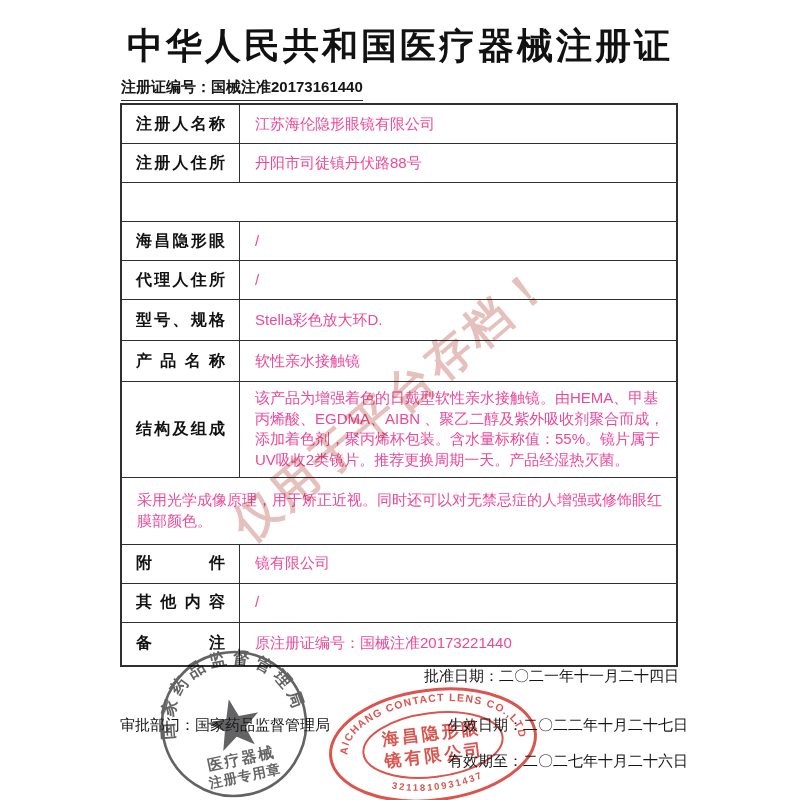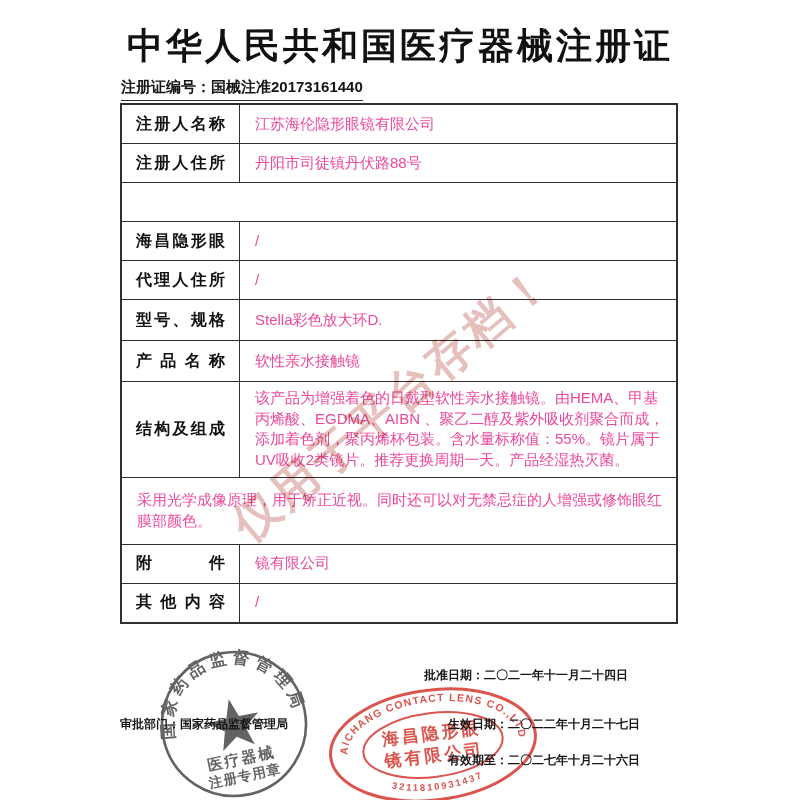--- a/index.html
+++ b/index.html
@@ -28,21 +28,21 @@
   .cell-label>span{
     width:100%;font-weight:bold;font-size:16px;color:#111;
     text-align:justify;text-align-last:justify;
   }
   .cell-value{
     flex:1;display:flex;align-items:center;
     padding:6px 10px 6px 15px;font-size:15px;line-height:1.38;color:#ec4899;
   }
   .h38{min-height:38px}.h40{min-height:40px}.h42{min-height:42px}
   .h66{min-height:66px}.h84{min-height:84px}
-  .footer-text{position:absolute;font-size:12px;font-weight:bold;color:#151515;white-space:nowrap;z-index:3;}
+  .footer-text{position:absolute;font-size:15px;font-weight:normal;color:#151515;white-space:nowrap;z-index:3;}
   .ft-approval{left:120px;top:716px;}
   .ft-approve-date{left:424px;top:667px;}
   .ft-effective{left:424px;top:716px;margin-left:24px;}
   .ft-expiry{left:448px;top:752px;}
   .watermark{
     position:absolute;left:168px;top:372px;width:450px;text-align:center;
     transform:rotate(-40deg);font-size:46px;font-weight:bold;letter-spacing:4px;
     color:#cf8b84;opacity:.55;z-index:4;pointer-events:none;mix-blend-mode:multiply;
     white-space:nowrap;
   }
@@ -117,20 +117,26 @@
         <span>附件</span>
       </div>
     <div class="cell-value">镜有限公司</div>
   </div>
   <div class="row h38">
     <div class="cell-label">
         <span>其他内容</span>
       </div>
     <div class="cell-value">/</div>
   </div>
+  <div class="row h42">
+    <div class="cell-label">
+        <span>备注</span>
+      </div>
+    <div class="cell-value">原注册证编号：国械注准20173221440</div>
+  </div>
 </div>
 
 <div class="watermark">仅用于平台存档！</div>
 
 <div class="footer-text ft-approval">
   <span>审批部门：</span><span>国家药品监督管理局</span>
 </div>
 <div class="footer-text ft-approve-date">
   <span>批准日期：</span><span>二〇二一年十一月二十四日</span>
 </div>

